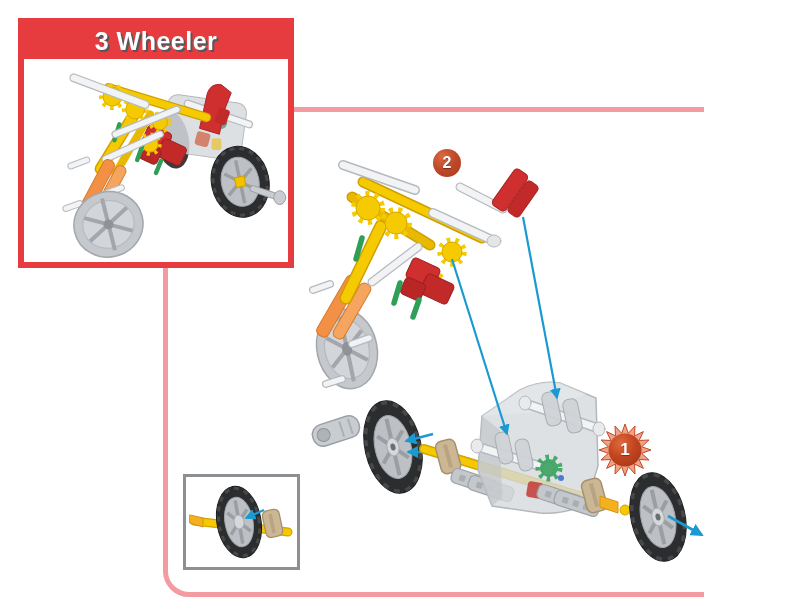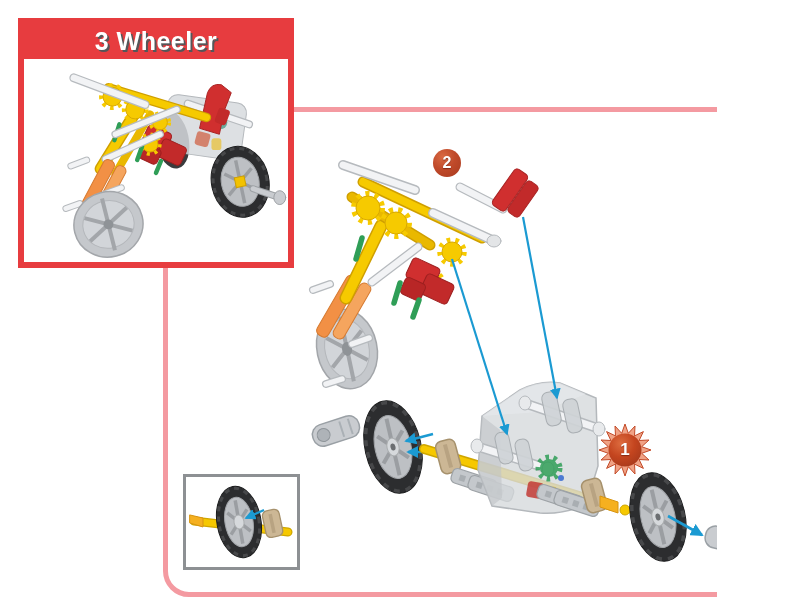--- a/index.html
+++ b/index.html
@@ -1,17 +1,17 @@
 <!DOCTYPE html>
 <html><head>
 <meta charset="utf-8">
 <style>
   html,body{margin:0;padding:0;background:#ffffff;}
   body{font-family:"Liberation Sans","DejaVu Sans",sans-serif;}
-  #page{position:relative;width:704px;height:612px;background:#ffffff;overflow:hidden;padding-left:13px;}
+  #page{position:relative;width:704px;height:612px;background:#ffffff;overflow:hidden;}
 
   
   .panel{position:absolute;left:163px;top:107px;width:612px;height:490px;
          border:5px solid #f49aa1;border-radius:26px;box-sizing:border-box;background:transparent;}
 
   
   #art{position:absolute;left:0;top:0;width:792px;height:612px;}
 
   
   .title-box{position:absolute;left:18px;top:18px;width:276px;height:250px;

